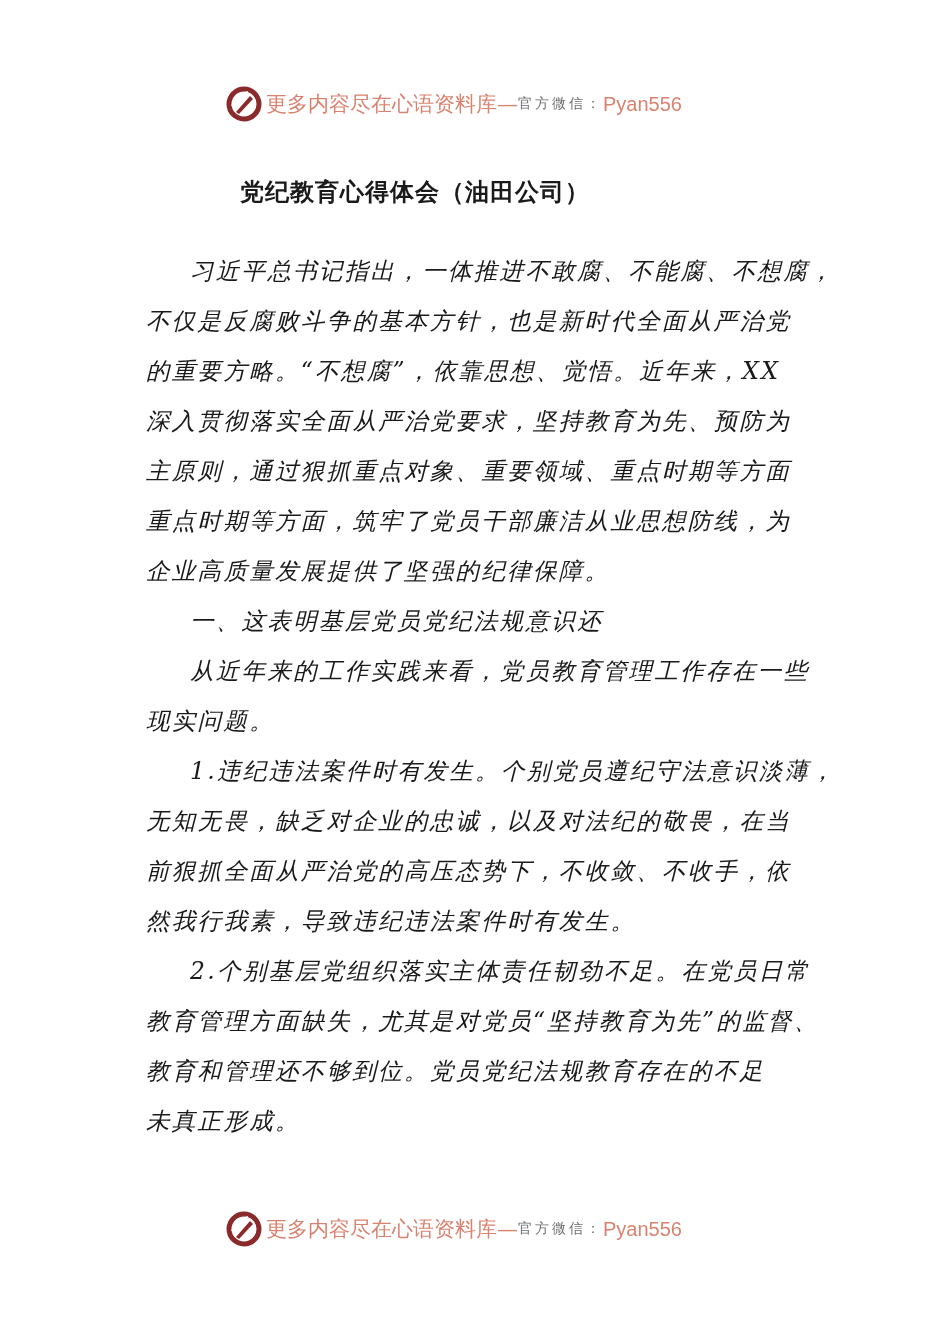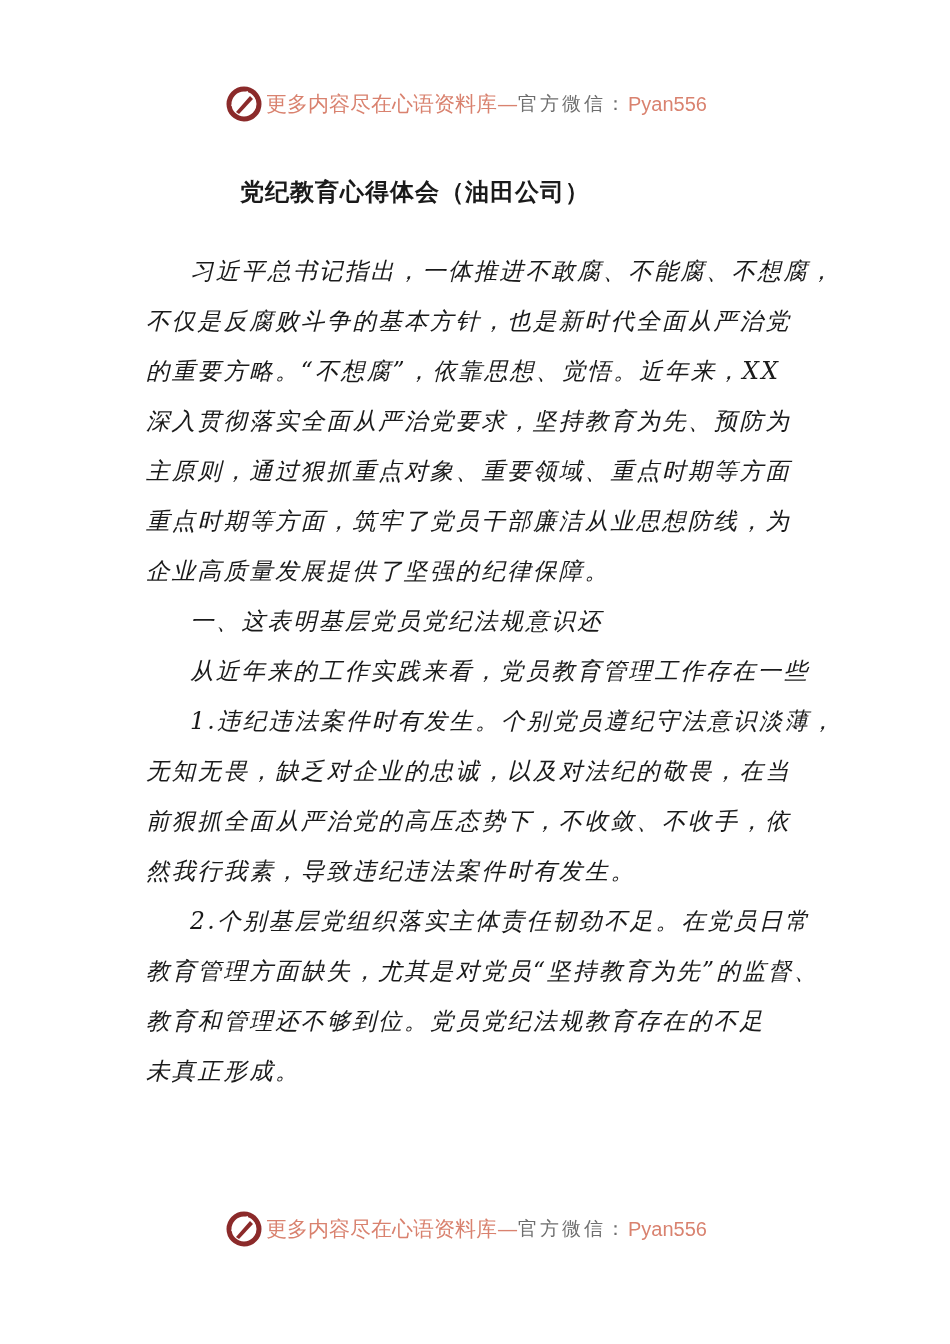--- a/index.html
+++ b/index.html
@@ -4,21 +4,21 @@
 <style>
   html, body { margin: 0; padding: 0; background: #ffffff; }
   body { width: 950px; height: 1344px; position: relative; overflow: hidden;
          font-family: "DejaVu Serif", "Liberation Serif", serif; color: #1a1a1a; }
   .banner { position: absolute; left: 226px; height: 40px; display: flex; align-items: center; white-space: nowrap; }
   .banner.top { top: 84px; }
   .banner.bottom { top: 1209px; }
   .logo { width: 36px; height: 36px; margin-right: 4px; }
   .b-red { color: #d9826f; font-size: 21px; font-family: "DejaVu Serif", serif; letter-spacing: 0px; }
   .b-dash { color: #d9826f; font-size: 21px; }
-  .b-gray { color: #6e6e6e; font-size: 19px; letter-spacing: 3px; font-family: Liberation Serif, serif; }
+  .b-gray { color: #6e6e6e; font-size: 14px; letter-spacing: 3px; font-family: Liberation Serif, serif; }
   .b-id { color: #d9826f; font-size: 20px; font-family: "Liberation Sans", sans-serif; }
   .title { position: absolute; top: 176px; left: 0; width: 830px; text-align: center;
            font-size: 24px; font-weight: bold; letter-spacing: 1px; font-family: "DejaVu Sans", sans-serif; }
   .content { position: absolute; top: 246px; left: 146px; width: 670px; }
   .line { height: 50px; line-height: 50px; font-size: 23.5px; letter-spacing: 2.3px; white-space: nowrap; font-style: italic; }
   .indent { padding-left: 44px; }
 </style>
 </head>
 <body>
 
@@ -39,20 +39,21 @@
 <div class="content">
   <div class="line indent">习近平总书记指出，一体推进不敢腐、不能腐、不想腐，</div>
   <div class="line">不仅是反腐败斗争的基本方针，也是新时代全面从严治党</div>
   <div class="line">的重要方略。“不想腐”，依靠思想、觉悟。近年来，XX</div>
   <div class="line">深入贯彻落实全面从严治党要求，坚持教育为先、预防为</div>
   <div class="line">主原则，通过狠抓重点对象、重要领域、重点时期等方面</div>
   <div class="line">重点时期等方面，筑牢了党员干部廉洁从业思想防线，为</div>
   <div class="line">企业高质量发展提供了坚强的纪律保障。</div>
   <div class="line indent">一、这表明基层党员党纪法规意识还</div>
   <div class="line indent">从近年来的工作实践来看，党员教育管理工作存在一些</div>
+  <div class="line">现实问题。</div>
   <div class="line indent">1.违纪违法案件时有发生。个别党员遵纪守法意识淡薄，</div>
   <div class="line">无知无畏，缺乏对企业的忠诚，以及对法纪的敬畏，在当</div>
   <div class="line">前狠抓全面从严治党的高压态势下，不收敛、不收手，依</div>
   <div class="line">然我行我素，导致违纪违法案件时有发生。</div>
   <div class="line indent">2.个别基层党组织落实主体责任韧劲不足。在党员日常</div>
   <div class="line">教育管理方面缺失，尤其是对党员“坚持教育为先”的监督、</div>
   <div class="line">教育和管理还不够到位。党员党纪法规教育存在的不足</div>
   <div class="line">未真正形成。</div>
 </div>
 

